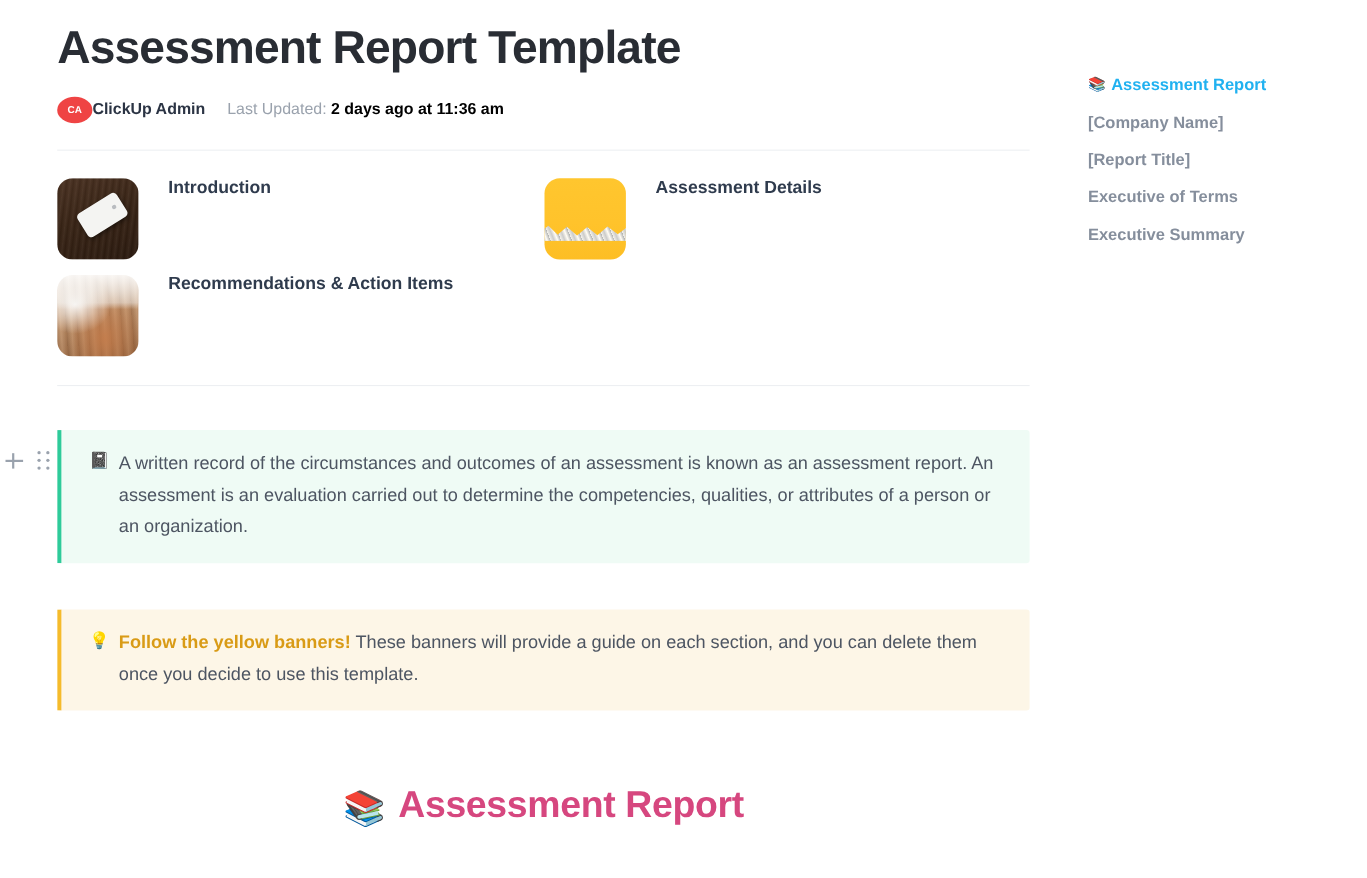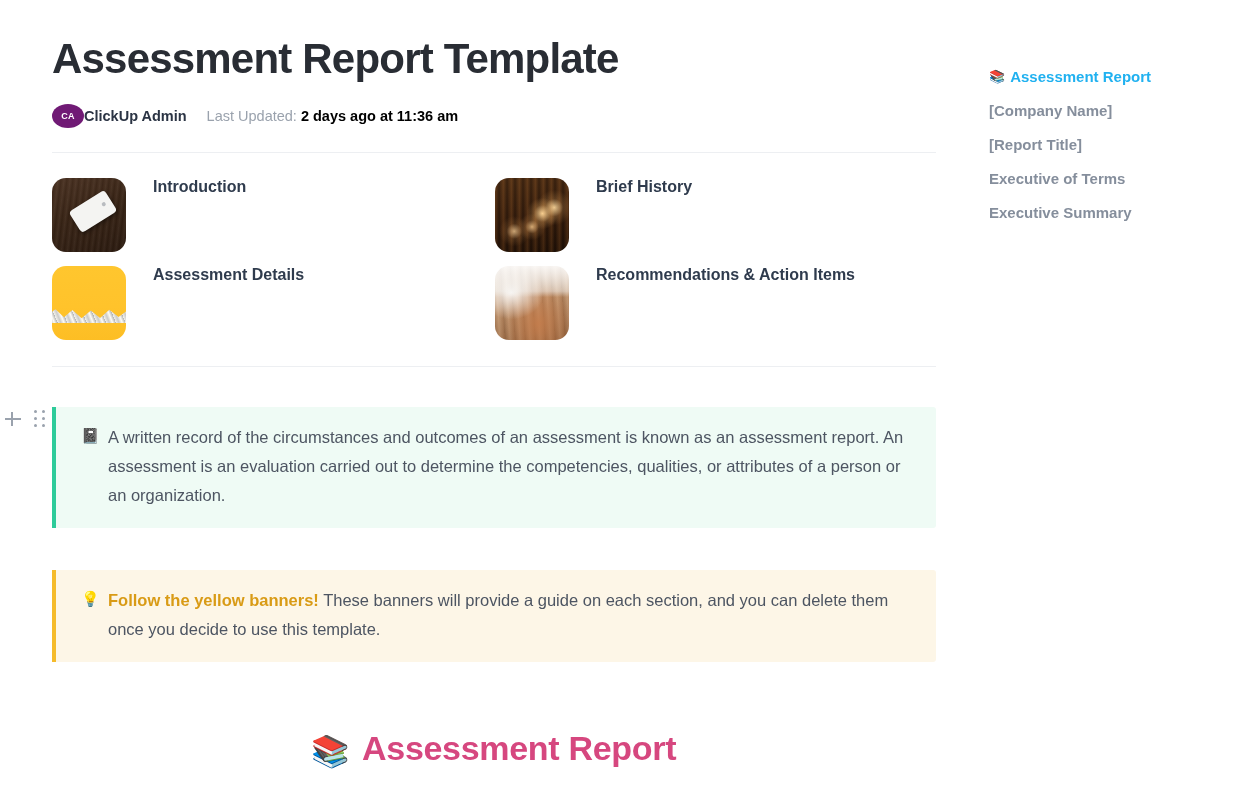--- a/index.html
+++ b/index.html
@@ -66,21 +66,21 @@
     width: 3px;
     height: 3px;
     border-radius: 50%;
     background: #9aa2ad;
   }
 
   
   .doc {
     position: absolute;
     left: 52px;
-    top: 16px;
+    top: 0;
     width: 884px;
   }
 
   .doc-title {
     margin: 0;
     padding-top: 16px;
     font-size: 42px;
     line-height: 54px;
     font-weight: bold;
     letter-spacing: -0.8px;
@@ -90,21 +90,21 @@
   .byline {
     display: flex;
     align-items: center;
     margin-top: 17px;
     height: 26px;
   }
   .avatar {
     width: 32px;
     height: 24px;
     border-radius: 50%;
-    background: #701a75;
+    background: #ef4444;
     color: #ffffff;
     font-size: 9px;
     font-weight: bold;
     display: flex;
     align-items: center;
     justify-content: center;
     letter-spacing: 0.2px;
     flex: 0 0 auto;
   }
   .byline-name {
@@ -338,24 +338,20 @@
 
     <div class="sections">
 
       <div class="section-card">
         <div class="thumb art-wood">
           <div class="tag"></div>
         </div>
         <span class="section-label">Introduction</span>
       </div>
 
-      <div class="section-card">
-        <div class="thumb art-bulbs"></div>
-        <span class="section-label">Brief History</span>
-      </div>
 
       <div class="section-card">
         <div class="thumb art-yellow">
           <div class="band"></div>
         </div>
         <span class="section-label">Assessment Details</span>
       </div>
 
       <div class="section-card">
         <div class="thumb art-meeting"></div>

